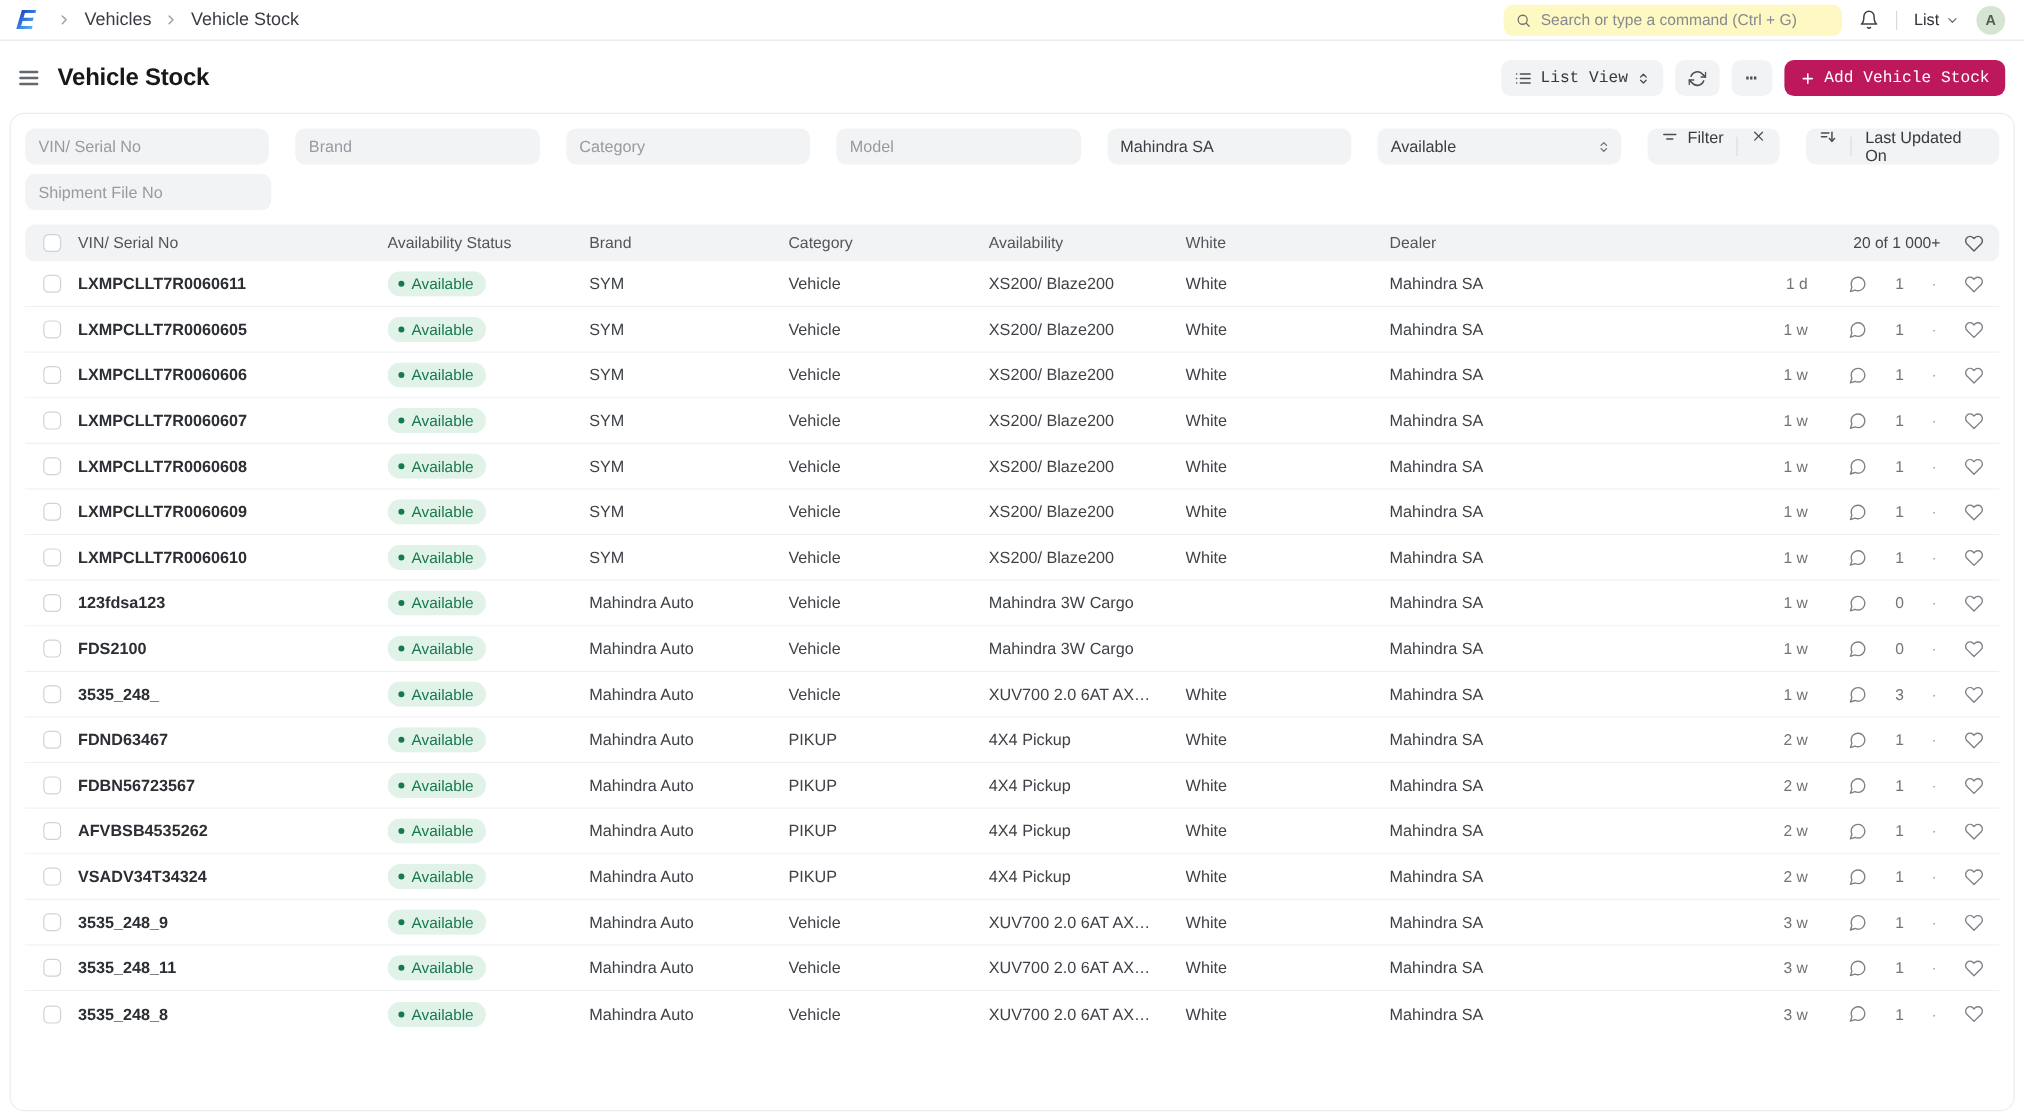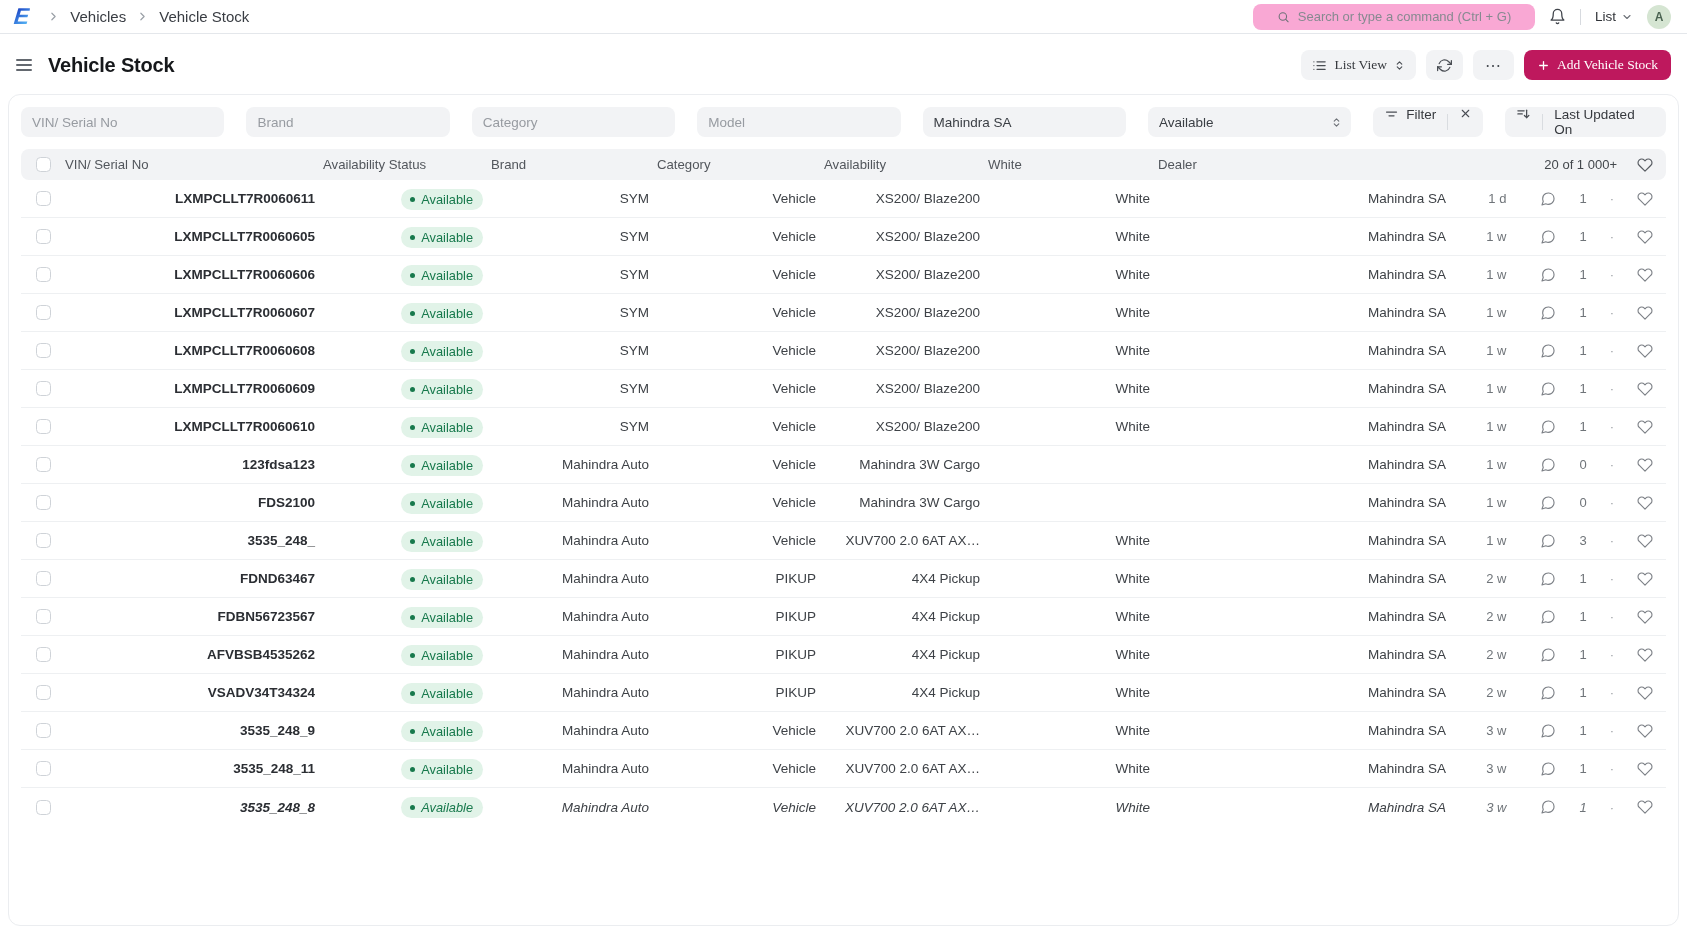--- a/index.html
+++ b/index.html
@@ -9,39 +9,39 @@
   
   .navbar { height:34px; display:flex; align-items:center; padding:0 16px 0 14px;
     border-bottom:1px solid #e4e7eb; }
   .logo { font-size:23px; font-weight:800; font-style:italic; transform:skewX(-6deg);
     background:linear-gradient(135deg,#1e49c8 20%,#52aef2 80%);
     -webkit-background-clip:text; background-clip:text; color:transparent;
     margin-right:18px; line-height:1; }
   .crumb { display:flex; align-items:center; gap:10px; font-size:15px; color:#393d43; }
   .crumb svg { stroke:#9aa0a7; }
   .nav-right { margin-left:auto; display:flex; align-items:center; gap:14px; }
-  .searchbox { width:282px; height:26px; background:#f9a8d4; border-radius:8px;
-    display:flex; align-items:center; gap:8px; padding:0 24px; }
+  .searchbox { width:282px; height:26px; background:#fef9c3; border-radius:8px;
+    display:flex; align-items:center; gap:8px; padding:0 10px; }
   .searchbox input { border:none; outline:none; background:transparent; width:100%;
     font-size:13px; color:#383c42; font-family:inherit; }
   .searchbox input::placeholder { color:#868a90; }
   .icon-btn { background:none; border:none; display:flex; align-items:center; cursor:pointer; }
   .nav-divider { width:1px; height:16px; background:#d7dadf; }
   .help { display:flex; align-items:center; gap:5px; font-size:13.5px; color:#2f3237; cursor:pointer; }
   .avatar { width:24px; height:24px; border-radius:50%; background:#d5e5d2; color:#4a6351;
     font-size:12px; font-weight:700; display:flex; align-items:center; justify-content:center; }
 
   
   .page-head { display:flex; align-items:center; padding:16px 16px 14px 14px; gap:14px; }
   .hamburger { display:flex; flex-direction:column; gap:3.5px; cursor:pointer; padding:2px; }
   .hamburger span { width:16px; height:1.8px; background:#63686f; border-radius:2px; }
   .page-title { font-size:20px; font-weight:700; color:#16181b; letter-spacing:-0.2px; }
   .head-actions { margin-left:auto; display:flex; align-items:center; gap:10px; }
   .btn { height:30px; border:none; border-radius:8px; background:#f2f3f5; color:#36393e;
-    font-size:13.5px; font-family:Liberation Serif, serif; display:flex; align-items:center; gap:7px;
+    font-size:13.5px; font-family:Liberation Mono, monospace; display:flex; align-items:center; gap:7px;
     padding:0 11px; cursor:pointer; }
   .btn svg { stroke:#4a4e54; }
   .btn-dots { font-size:16px; letter-spacing:1px; color:#4a4e54; padding:0 12px; }
   .btn-primary { background:#be185d; color:#fff; font-weight:500; padding:0 13px; }
   .btn-primary svg { stroke:#fff; }
 
   
   .card { margin:0 8px; border:1px solid #ebedf0; border-radius:12px;
     padding:12px 12px 0 12px; height:calc(930px - 34px - 60px - 4px); overflow:hidden; }
   .filters-row { display:flex; align-items:center; gap:22px; }
@@ -67,22 +67,22 @@
   .grid { display:grid;
     grid-template-columns:44px 258px 168px 166px 167px 164px 170px 1fr 212px;
     align-items:center; }
   .thead { height:31px; background:#f2f3f5; border-radius:8px; font-size:13.2px; color:#52565c; }
   .cell { padding-right:8px; white-space:nowrap; overflow:hidden; }
   .cb-cell { display:flex; justify-content:center; }
   .checkbox { width:15px; height:15px; border:1.5px solid #cfd3d8; border-radius:4.5px;
     background:#fff; cursor:pointer; }
   .meta-cell { display:flex; align-items:center; justify-content:flex-end; gap:20px;
     padding-right:13px; color:#43474c; font-size:13px; }
-  .trow { height:38px; border-bottom:1px solid #eef0f2; background:#fff; cursor:pointer;text-align:right; }
-  .trow:last-child { border-bottom:none;font-style:italic; }
+  .trow { height:38px; border-bottom:1px solid #eef0f2; background:#fff; cursor:pointer; }
+  .trow:last-child { border-bottom:none; }
   .vin { font-weight:700; font-size:13.5px; color:#2b2e33; }
   .cellval { font-size:13.5px; color:#3e4247; }
   .status-pill { display:inline-flex; align-items:center; gap:6px; height:21px;
     padding:0 10px 0 9px; border-radius:999px; background:#e1f3e8; color:#17794c;
     font-size:12.8px; }
   .status-pill .dot { width:5px; height:5px; border-radius:50%; background:#17794c; }
   .row-meta { display:flex; align-items:center; justify-content:flex-end; gap:23px;
     padding-right:13px; color:#6f7479; font-size:13px; }
   .row-meta .time { margin-right:11px; }
   .row-meta svg { stroke:#7d8187; }
@@ -209,20 +209,23 @@
             <polyline points="13.5 13.5 17 17 20.5 13.5"></polyline>
           </svg>
       </div>
       <div class="v-div"></div>
       <div class="seg">
         <span>Last Updated On</span>
       </div>
     </div>
   </div>
 
+  <div class="filters-row">
+    <input class="f-input" placeholder="Shipment File No" style="">
+  </div>
 
   <div class="table">
     <div class="grid thead">
       <div class="cb-cell">
           <div class="checkbox"></div>
         </div>
       <div class="cell">VIN/ Serial No</div>
       <div class="cell">Availability Status</div>
       <div class="cell">Brand</div>
       <div class="cell">Category</div>

